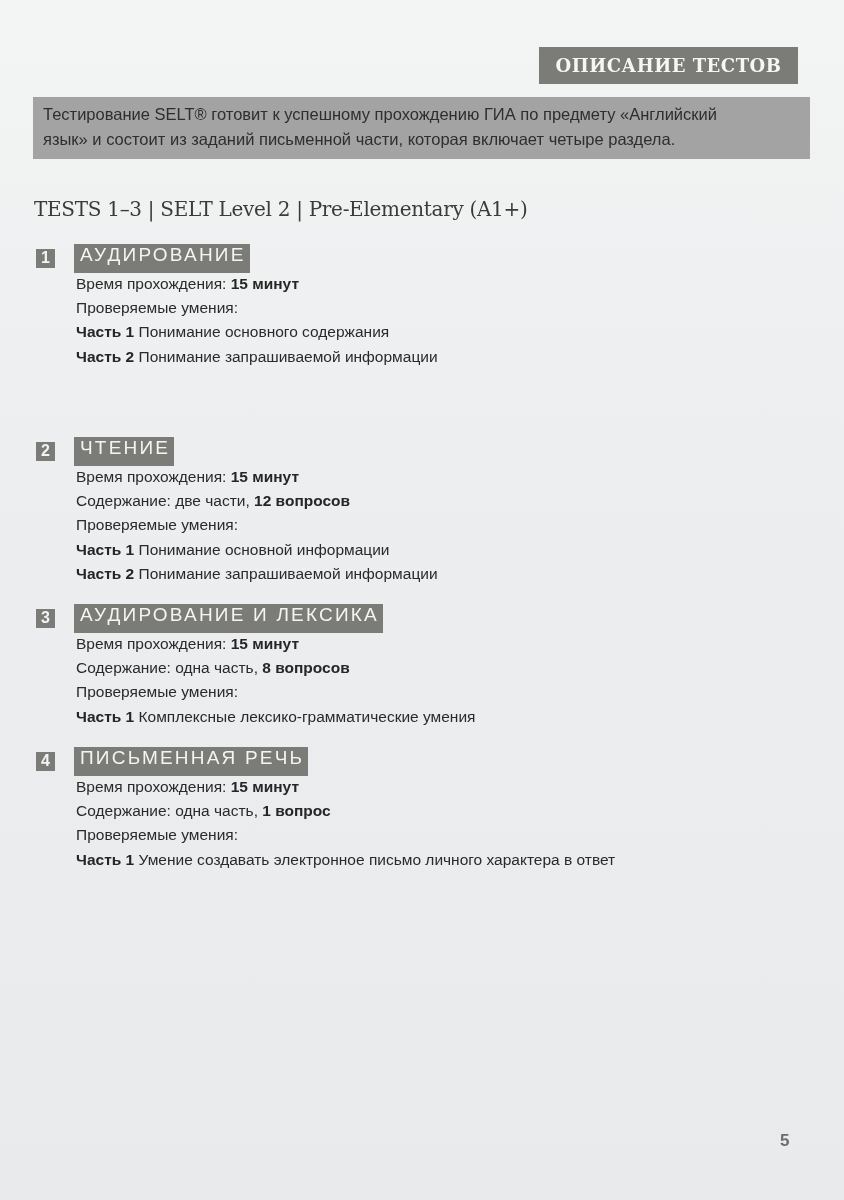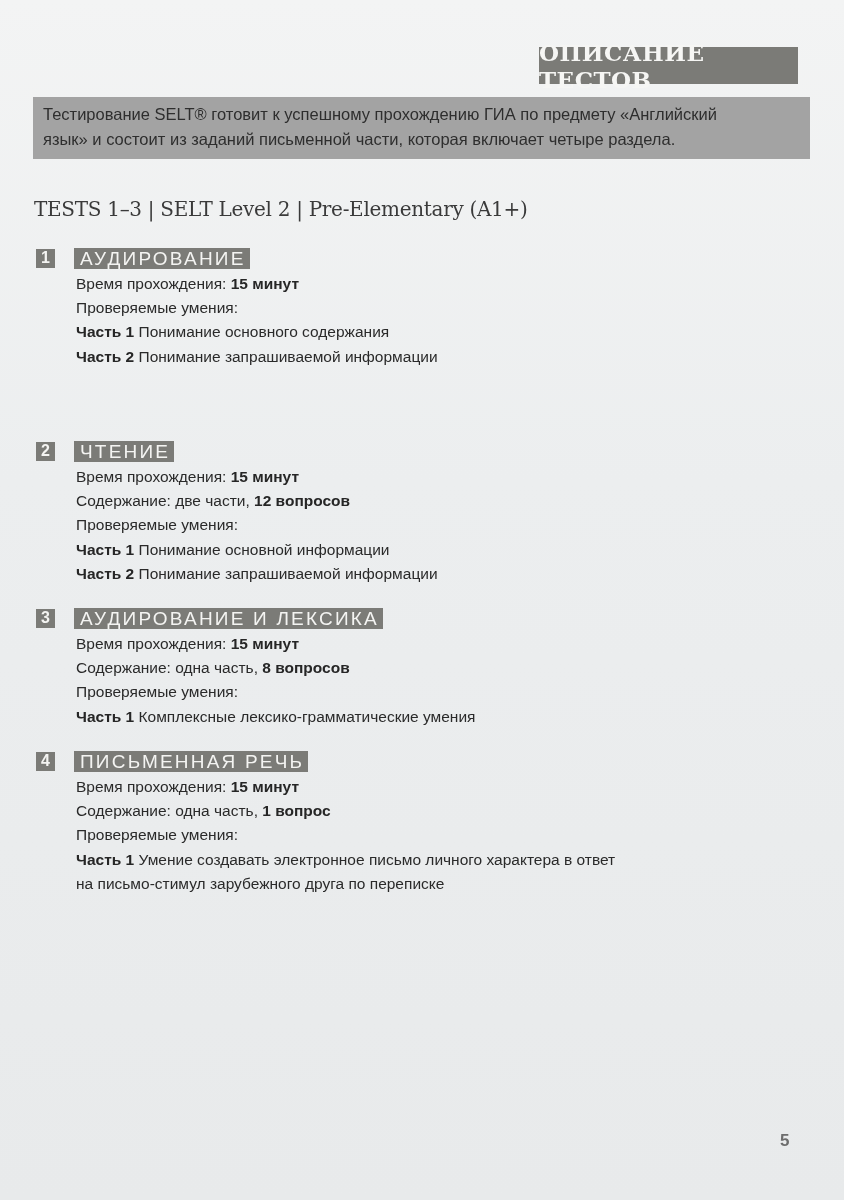--- a/index.html
+++ b/index.html
@@ -17,21 +17,21 @@
       background: linear-gradient(180deg, #f3f4f4 0%, #eceeef 40%, #e8eaeb 100%);
     }
     .header-badge {
       position: absolute;
       left: 539px; top: 47px;
       width: 259px; height: 37px;
       background: #7b7b77;
       color: #f6f6f4;
       font-family: "DejaVu Serif", "Liberation Serif", serif;
       font-weight: bold;
-      font-size: 23px;
+      font-size: 18px;
       letter-spacing: 0.5px;
       display: flex; align-items: center; justify-content: center;
     }
     .intro-box {
       position: absolute;
       left: 33px; top: 97px;
       width: 777px; height: 62px;
       background: #a3a3a3;
       box-sizing: border-box;
       padding: 5px 10px 0 10px;
@@ -66,21 +66,21 @@
       display: flex; align-items: center; justify-content: center;
       margin-right: 19px;
     }
     .sec-title {
       background: #7b7b77;
       color: #f4f4f2;
       font-size: 19px;
       letter-spacing: 2.2px;
       height: 21px;
       line-height: 21px;
-      padding: 0 4px 0 6px;
+      padding: 0 4px 8px 6px;
       white-space: nowrap;
     }
     .sec-body {
       margin-left: 40px;
       margin-top: 3px;
       font-size: 15.5px;
       line-height: 24.2px;
       color: #2a2a2a;
       white-space: nowrap;
     }
@@ -150,17 +150,16 @@
 <div class="section" style="top:750px;">
   <div class="sec-head">
     <div class="sec-num">4</div>
     <div class="sec-title">ПИСЬМЕННАЯ РЕЧЬ</div>
   </div>
   <div class="sec-body">
     <div><span>Время прохождения: </span><b>15 минут</b></div>
     <div><span>Содержание: одна часть, </span><b>1 вопрос</b></div>
     <div>Проверяемые умения:</div>
     <div><b>Часть 1</b><span> Умение создавать электронное письмо личного характера в ответ</span></div>
-    <div>на письмо-стимул зарубежного друга по переписке</div>
   </div>
 </div>
 
 <div class="page-number">5</div>
 
 </body></html>

